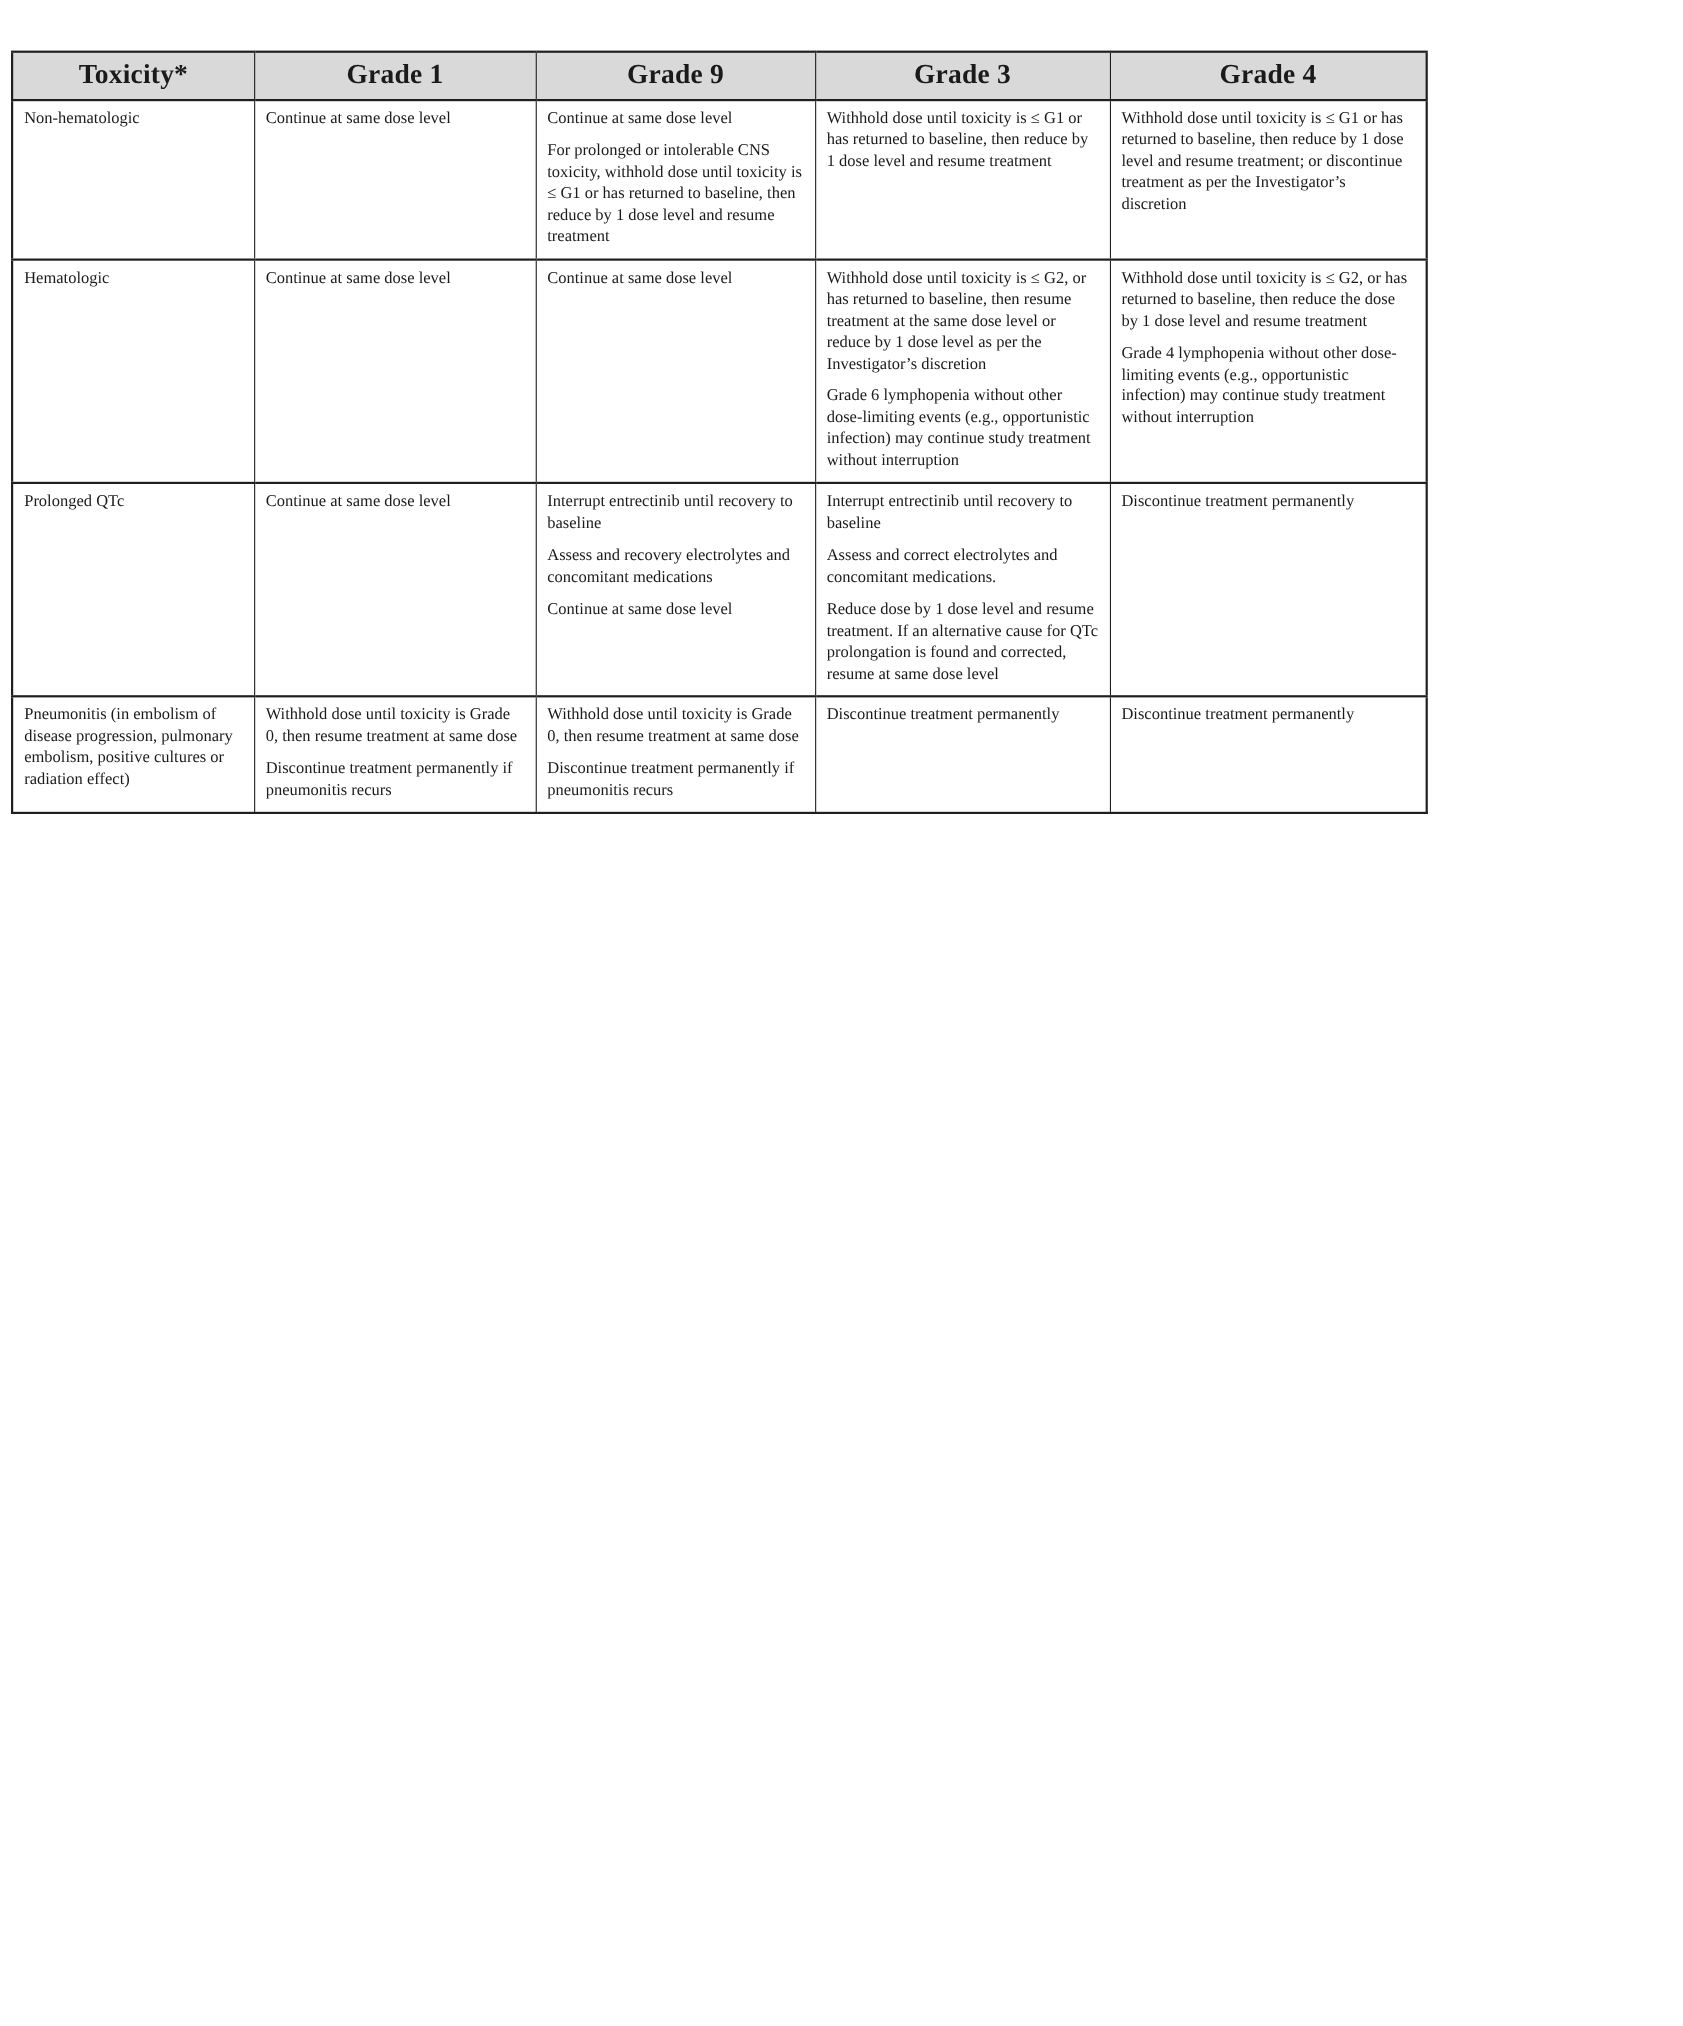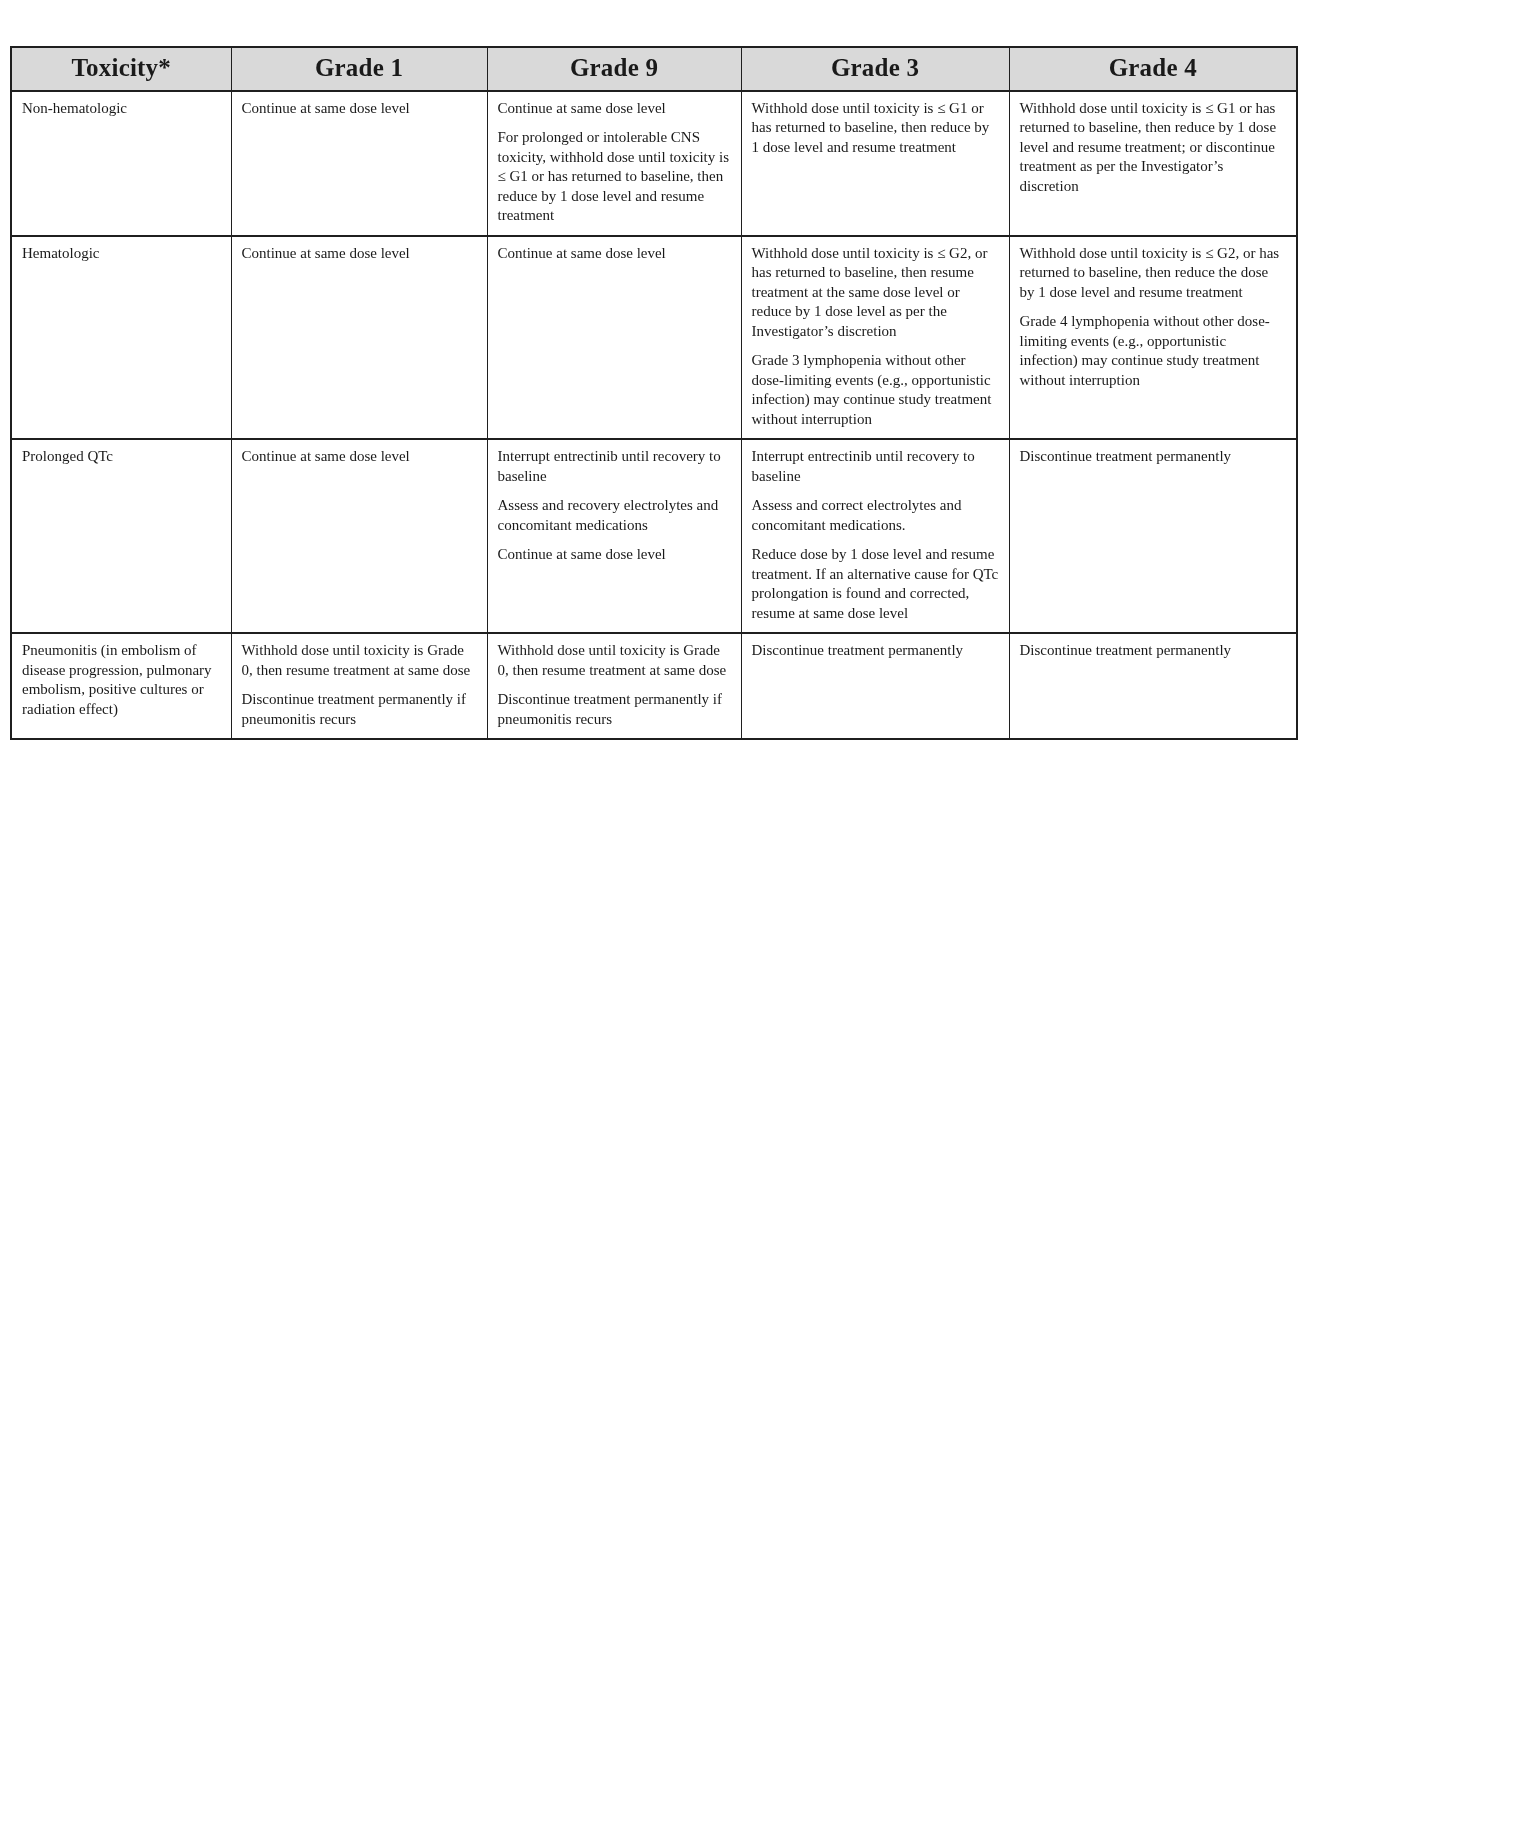--- a/index.html
+++ b/index.html
@@ -135,21 +135,21 @@
             <p>Hematologic</p>
           </td>
           <td>
             <p>Continue at same dose level</p>
           </td>
           <td>
             <p>Continue at same dose level</p>
           </td>
           <td>
             <p>Withhold dose until toxicity is ≤ G2, or has returned to baseline, then resume treatment at the same dose level or reduce by 1 dose level as per the Investigator’s discretion</p>
-            <p>Grade 3 lymphopenia without other dose-limiting events (e.g., opportunistic infection) may continue study treatment without interruption</p>
+            <p>Grade 6 lymphopenia without other dose-limiting events (e.g., opportunistic infection) may continue study treatment without interruption</p>
           </td>
           <td>
             <p>Withhold dose until toxicity is ≤ G2, or has returned to baseline, then reduce the dose by 1 dose level and resume treatment</p>
             <p>Grade 4 lymphopenia without other dose-limiting events (e.g., opportunistic infection) may continue study treatment without interruption</p>
           </td>
         </tr>
 
         <tr class="row-sep">
           <td>
             <p>Prolonged QTc</p>

